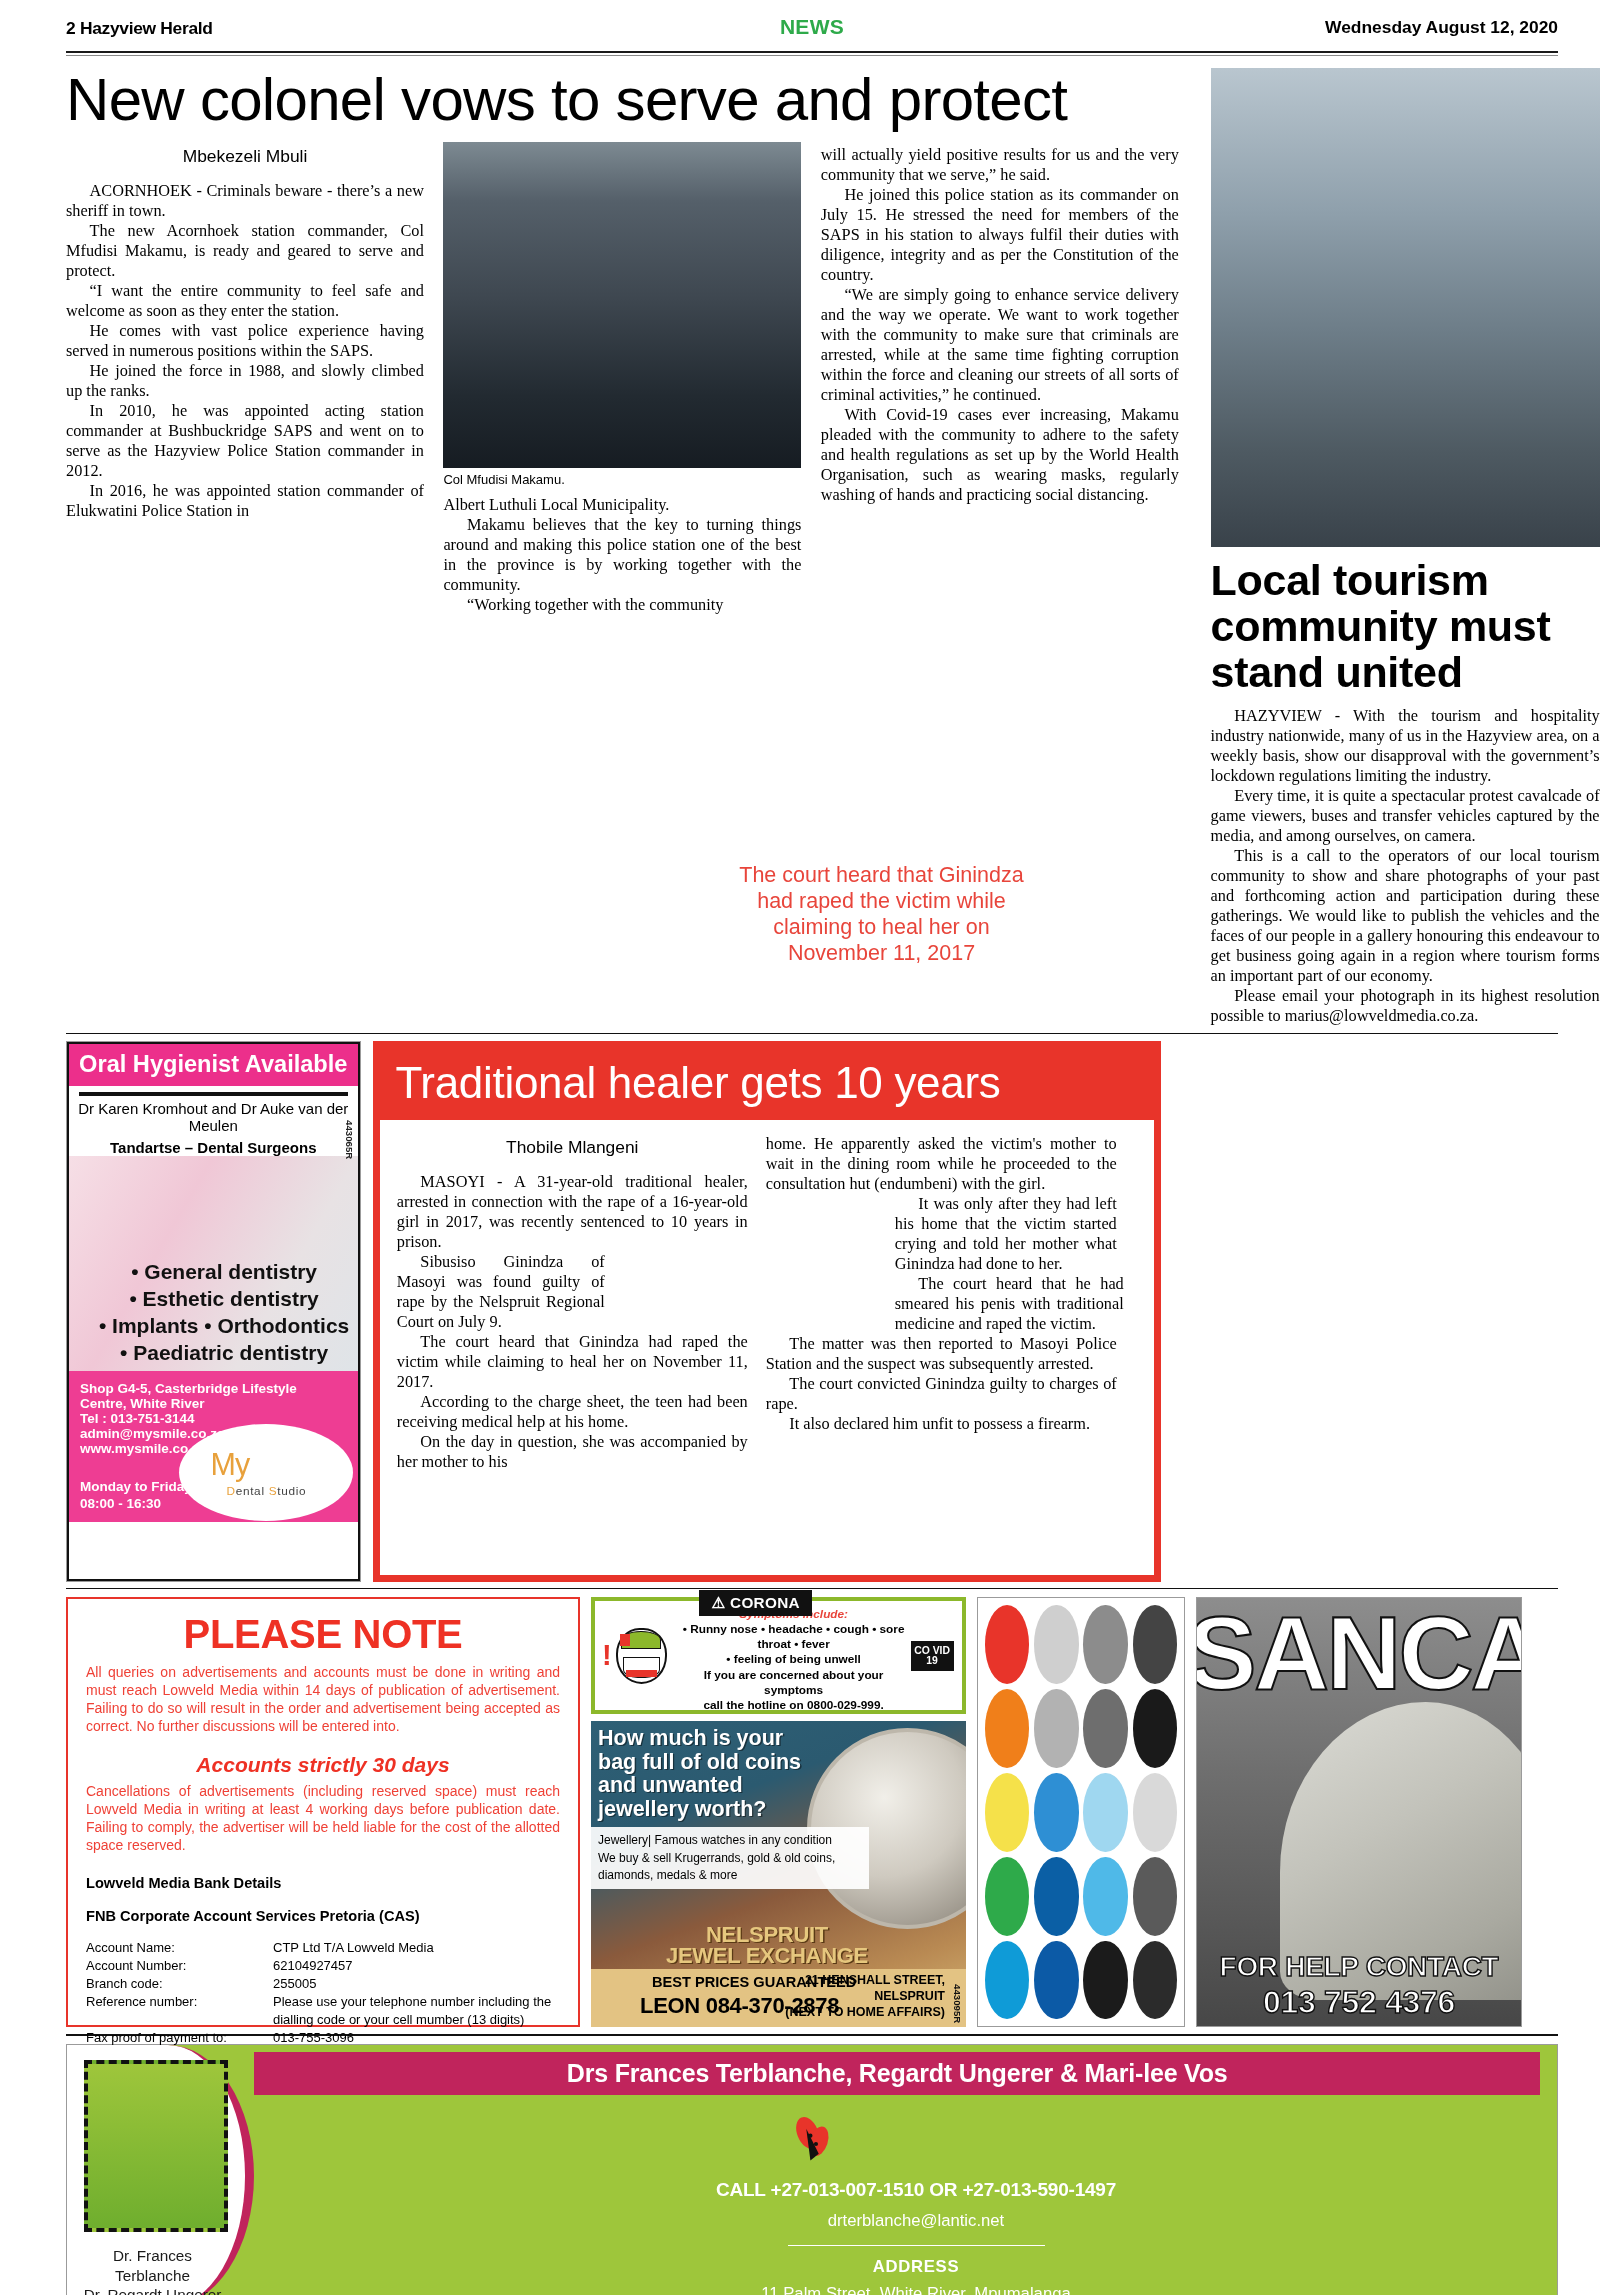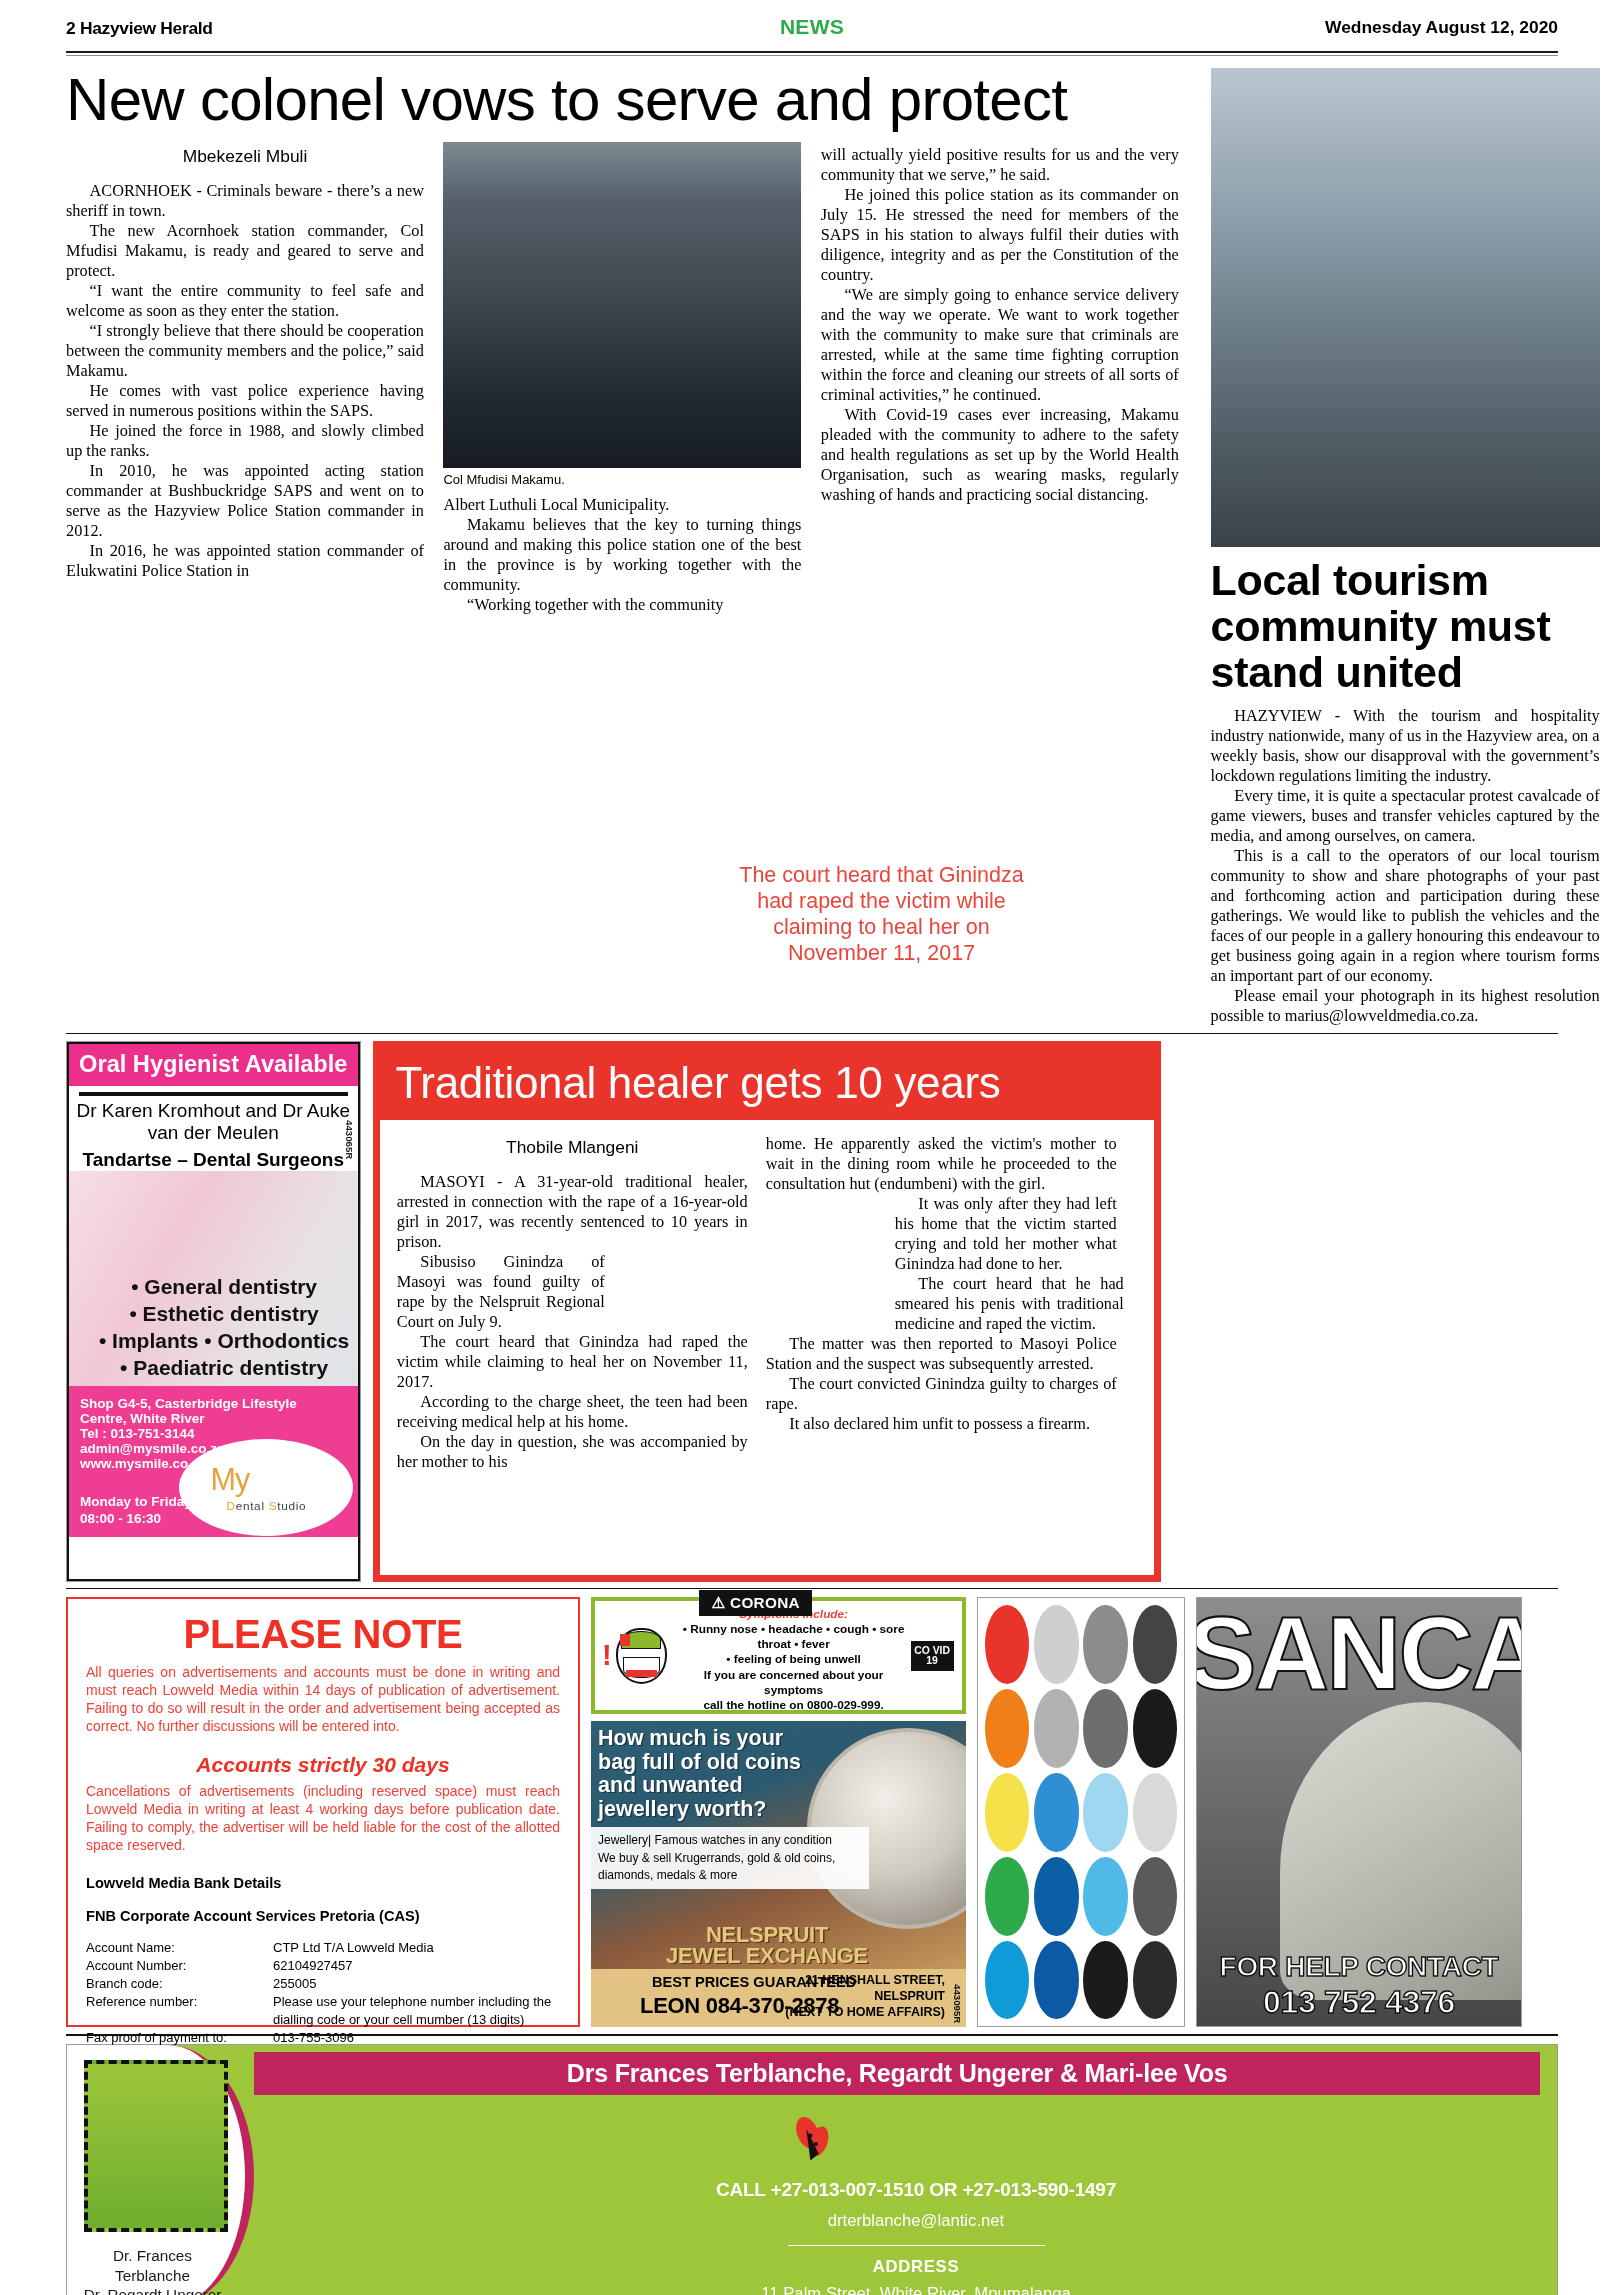--- a/index.html
+++ b/index.html
@@ -58,21 +58,21 @@
   .pullquote { color:#e8453b; font-family:"Liberation Sans",sans-serif;
                font-size:21.5px; line-height:26px; text-align:center; }
 
   
   .ad-box { border:0.7px solid #9b9b9b; background:#fff; position:relative; }
   .mysmile { border:2.1px solid #111; width:100%; height:100%; position:relative; overflow:hidden;
              background:#fff; }
   .ms-banner { background:#ec2f8b; color:#fff; font-family:"Liberation Sans",sans-serif;
                font-weight:bold; font-size:23.6px; text-align:center; padding:7px 0 8.3px; }
   .ms-rule { height:3.5px; background:#111; margin:5.6px 9.7px 0; }
-  .ms-docs { font-family:"Liberation Sans",sans-serif; font-size:19px; text-align:center; padding:4.9px 4.2px 0; }
+  .ms-docs { font-family:"Liberation Sans",sans-serif; font-size:15px; text-align:center; padding:4.9px 4.2px 0; }
   .ms-img { position:relative; height:215px; overflow:hidden;
             background:linear-gradient(120deg,#f6dfe6 0%,#f0c7d6 35%,#e8e2e4 70%,#dfe4e8 100%); }
   .ms-services { position:absolute; right:8.3px; bottom:5.6px; text-align:center;
                  font-family:"Liberation Sans",sans-serif; font-weight:bold; font-size:21px;
                  line-height:27px; color:#111; }
   .ms-foot { background:#ee3d93; color:#fff; position:relative; height:151px; padding:9.7px 11px; }
   .ms-foot .addr { font-family:"Liberation Sans",sans-serif; font-weight:bold; font-size:13.5px;
                    line-height:15px; }
   .ms-foot .hrs { position:absolute; left:11px; bottom:9.7px; font-family:"Liberation Sans",sans-serif;
                   font-weight:bold; font-size:13.5px; line-height:17.4px; }
@@ -199,21 +199,20 @@
       <h1 class="lead-head">New colonel vows to serve and protect</h1>
 
       <div class="lead-cols">
 
         <div class="lead-col">
           <div class="byline">Mbekezeli Mbuli</div>
           <div class="hl-serifbody">
             <p>ACORNHOEK - Criminals beware - there’s a new sheriff in town.</p>
             <p>The new Acornhoek station commander, Col Mfudisi Makamu, is ready and geared to serve and protect.</p>
             <p>“I want the entire community to feel safe and welcome as soon as they enter the station.</p>
-            <p>“I strongly believe that there should be cooperation between the community members and the police,” said Makamu.</p>
             <p>He comes with vast police experience having served in numerous positions within the SAPS.</p>
             <p>He joined the force in 1988, and slowly climbed up the ranks.</p>
             <p>In 2010, he was appointed acting station commander at Bushbuckridge SAPS and went on to serve as the Hazyview Police Station commander in 2012.</p>
             <p>In 2016, he was appointed station commander of Elukwatini Police Station in</p>
           </div>
         </div>
 
         <div class="lead-col mid">
           <div class="makamu-photo"></div>
           <div class="caption">Col Mfudisi Makamu.</div>

